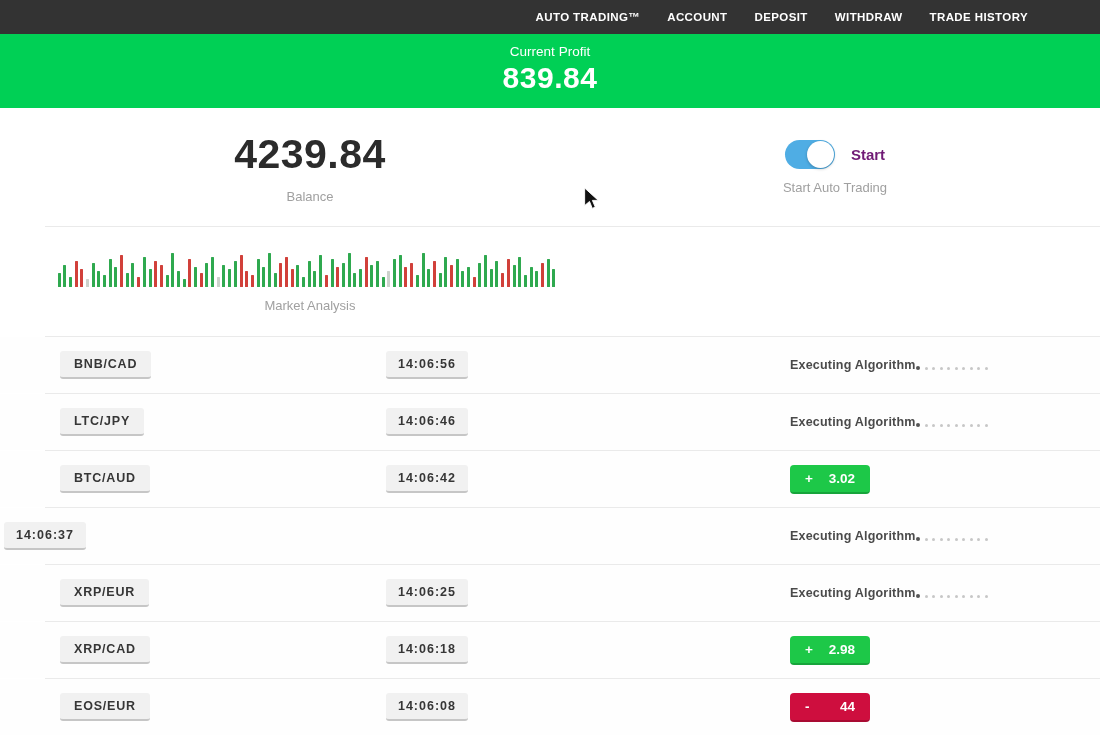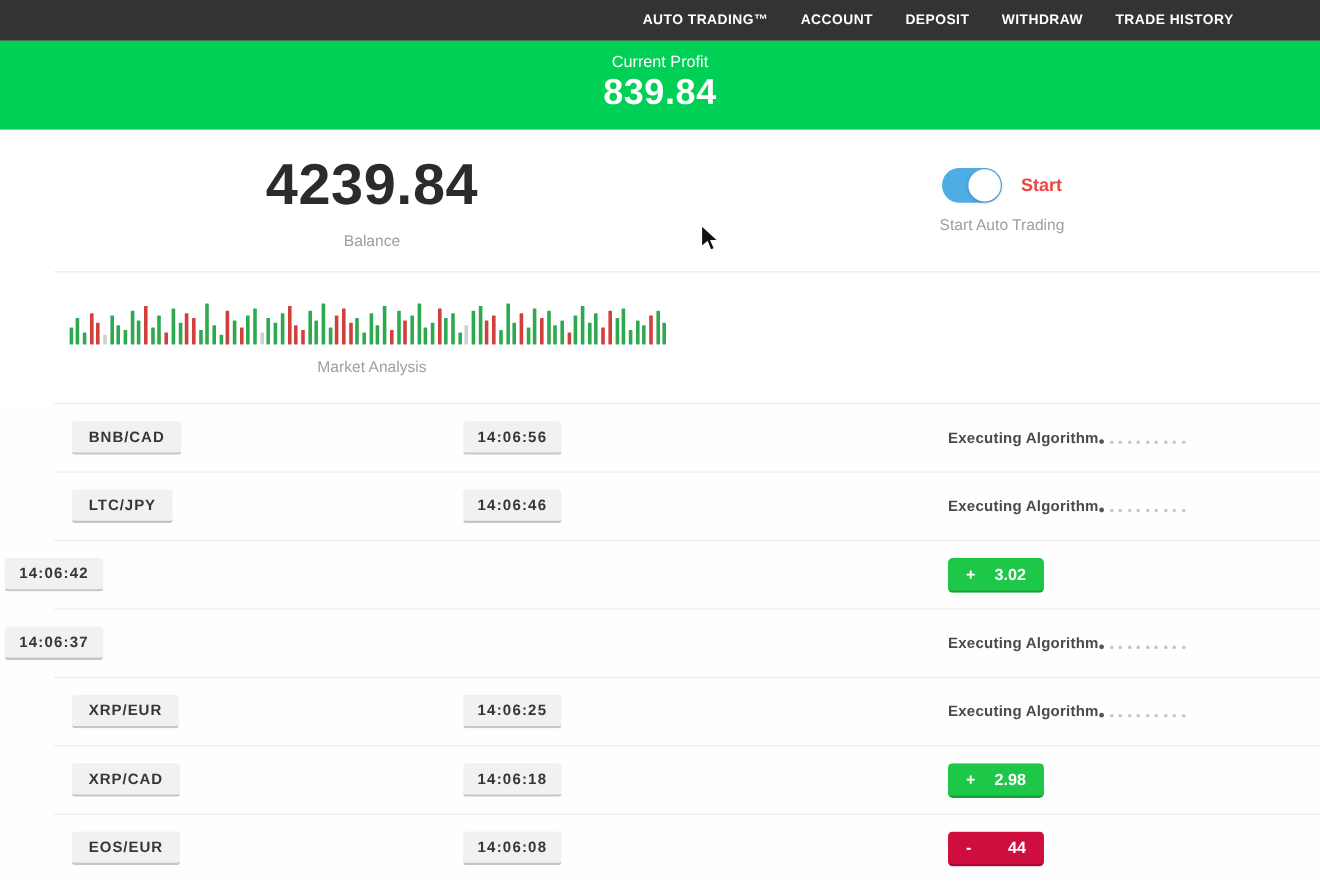--- a/index.html
+++ b/index.html
@@ -19,31 +19,31 @@
   .banner-value { font-size:30px; font-weight:bold; margin-top:2px; letter-spacing:.5px; }
 
   
   .stats-row { display:grid; grid-template-columns:620px 1fr; }
   .stats-row .cell { display:flex; flex-direction:column; align-items:center;
     justify-content:center; }
   .stats-row .cell.right { padding-right:50px; }
   .sec-balance { height:118px; }
   .sec-market  { height:109px; }
 
-  .big-number { font-size:48px; font-weight:bold; color:#2b2b2b; letter-spacing:.5px; }
+  .big-number { font-size:41px; font-weight:bold; color:#2b2b2b; letter-spacing:.5px; }
   .mid-number { font-size:27px; font-weight:bold; color:#2b2b2b; }
   .sub-label  { font-size:13px; color:#a0a0a0; margin-top:11px; }
 
   
   .toggle-row { display:flex; align-items:center; gap:16px; }
   .toggle { width:50px; height:29px; border-radius:15px; background:#4fade4;
     position:relative; cursor:pointer; }
   .knob { position:absolute; top:1px; right:1px; width:27px; height:27px;
     border-radius:50%; background:#ffffff; box-shadow:0 1px 3px rgba(0,0,0,.25); }
-  .toggle-label { font-size:15px; font-weight:bold; color:#ef4444; }
+  .toggle-label { font-size:15px; font-weight:bold; color:#701a75; }
 
   
   .candles { width:505px; height:36px; display:flex; align-items:flex-end; gap:2.7px; }
   .bar { width:3px; border-radius:.5px; }
 
   
   .divider { height:1px; background:#eaeaea; margin-left:45px; }
 
   
   .trow { height:56px; display:flex; align-items:center; background:#fefefe; }
@@ -243,20 +243,21 @@
           <span class="dot"></span>
           <span class="dot"></span>
           <span class="dot"></span>
           <span class="dot"></span>
           <span class="dot"></span>
         </div>
       </div>
     </div>
     <div class="divider"></div>
     <div class="trow">
+      <div class="cell-pair"><span class="chip">BTC/AUD</span></div>
       <div class="cell-time">
         <span class="chip chip-time">14:06:42</span>
       </div>
       <div class="cell-status">
         <span class="result profit">
           <span>+</span>
           <span>3.02</span>
         </span>
       </div>
     </div>

